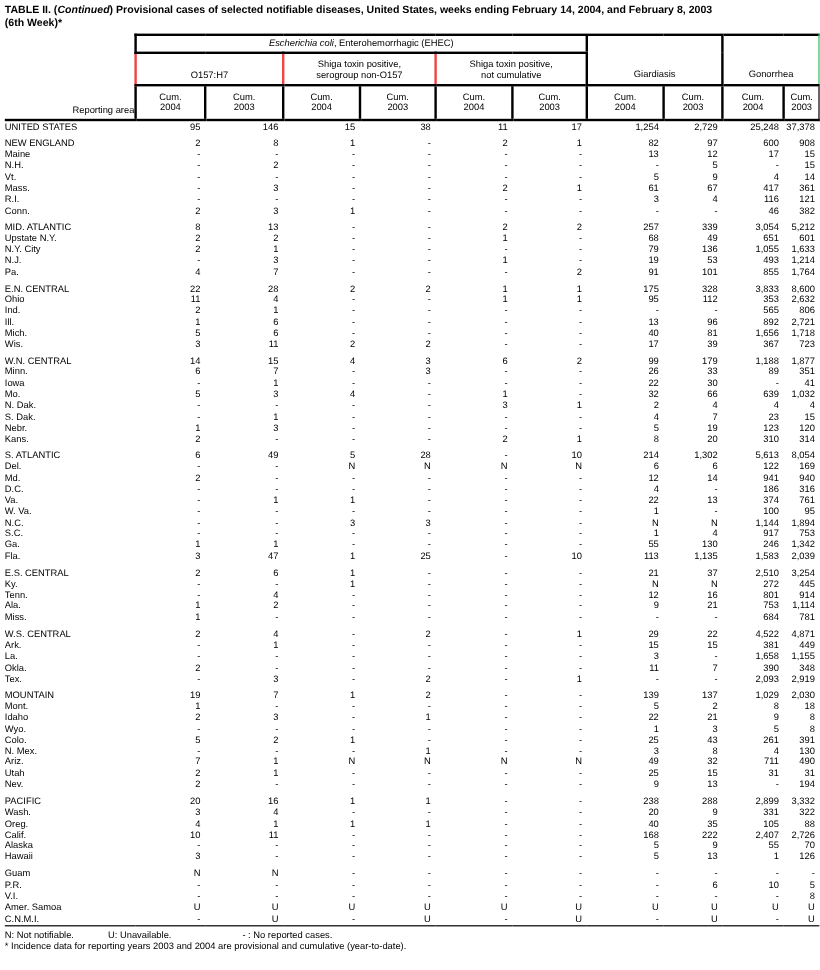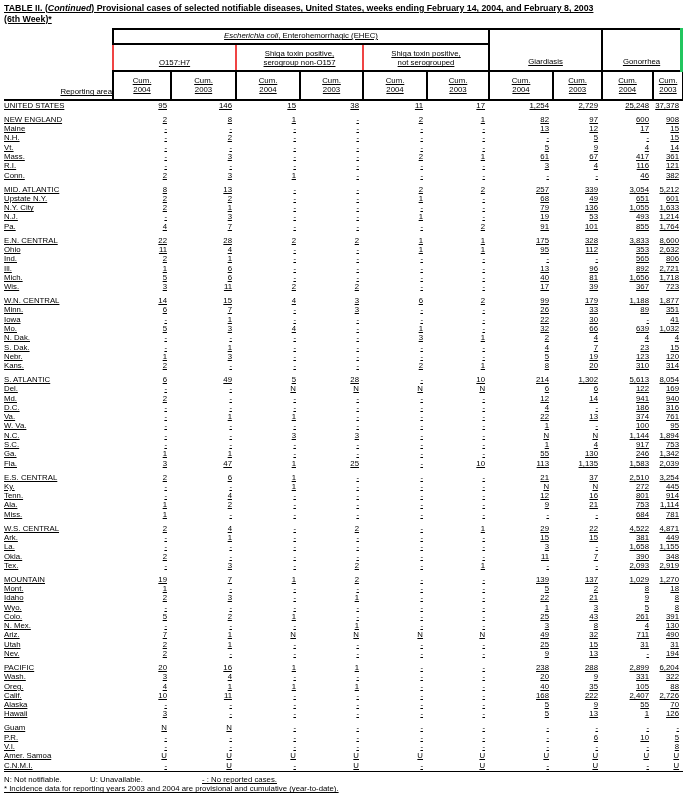--- a/index.html
+++ b/index.html
@@ -1,32 +1,32 @@
 <!DOCTYPE html>
 <html><head>
 <meta charset="utf-8">
 <style>
   html,body{margin:0;padding:0;background:#fff;}
   body{
     width:683px;height:808px;overflow:hidden;color:#000;
     font-family:"Liberation Sans","DejaVu Sans",sans-serif;
     -webkit-font-smoothing:antialiased;
   }
-  .page{padding:3px 2px 0 4px;text-decoration:underline;}
+  .page{padding:3px 2px 0 4px;}
   .title{font-size:8.8px;font-weight:bold;line-height:11px;letter-spacing:0;}
   .title .cont{font-style:italic;}
   table{border-collapse:collapse;table-layout:fixed;width:679px;margin-top:3px;}
   th,td{margin:0;padding:0;font-weight:normal;}
   thead th{font-size:7.8px;line-height:8.8px;margin-top:34px;}
   
   th.area-head{vertical-align:bottom;text-align:right;border-bottom:2px solid #000;padding-bottom:2px;}
   th.ehec{height:13px;border-top:2px solid #000;border-bottom:2px solid #000;border-left:2px solid #000;text-align:center;vertical-align:middle;}
   th.ehec .it{font-style:italic;}
   th.grp-tall{border-top:2px solid #000;border-left:2px solid #000;border-bottom:2px solid #000;text-align:center;vertical-align:bottom;padding-bottom:3px;}
-  th.grp-tall.last{border-right:6px solid #22c55e;}
+  th.grp-tall.last{border-right:2px solid #22c55e;}
   th.sub{height:23px;border-bottom:2px solid #000;border-left:2px solid #ef4444;text-align:center;vertical-align:bottom;padding-bottom:2px;}
   tr.band3 th.cum{height:27px;border-left:2px solid #000;border-bottom:2px solid #000;text-align:center;vertical-align:middle;}
   tr.band3 th.cum:last-child{border-right:2px solid #000;}
   
   tbody td{font-size:7.8px;height:9.3px;line-height:9.3px;vertical-align:bottom;white-space:nowrap;overflow:hidden;}
   tbody td.area{text-align:left;}
   tbody td.num{text-align:right;padding-right:4px;}
   tbody tr.section-start td{padding-top:4.6px;}
   tbody tr:last-child td{border-bottom:1px solid #000;padding-bottom:1px;}
   
@@ -58,21 +58,21 @@
     <thead>
       <tr class="band1">
         <th class="area-head" rowspan="3">Reporting area</th>
         <th class="ehec" colspan="6"><span class="it">Escherichia coli</span><span>, Enterohemorrhagic (EHEC)</span></th>
         <th class="grp-tall" colspan="2" rowspan="2">Giardiasis</th>
         <th class="grp-tall last" colspan="2" rowspan="2">Gonorrhea</th>
       </tr>
       <tr class="band2">
         <th class="sub" colspan="2">O157:H7</th>
         <th class="sub" colspan="2"><span>Shiga toxin positive,</span><br><span>serogroup non-O157</span></th>
-        <th class="sub" colspan="2"><span>Shiga toxin positive,</span><br><span>not serogrouped</span></th>
+        <th class="sub" colspan="2"><span>Shiga toxin positive,</span><br><span>not cumulative</span></th>
       </tr>
       <tr class="band3">
           <th class="cum">
             <div>Cum.</div>
             <div>2004</div>
           </th>
           <th class="cum">
             <div>Cum.</div>
             <div>2003</div>
           </th>
@@ -726,21 +726,21 @@
           <td class="area">MOUNTAIN</td>
           <td class="num">19</td>
           <td class="num">7</td>
           <td class="num">1</td>
           <td class="num">2</td>
           <td class="num">-</td>
           <td class="num">-</td>
           <td class="num">139</td>
           <td class="num">137</td>
           <td class="num">1,029</td>
-          <td class="num">1,270</td>
+          <td class="num">2,030</td>
         </tr>
         <tr>
           <td class="area">Mont.</td>
           <td class="num">1</td>
           <td class="num">-</td>
           <td class="num">-</td>
           <td class="num">-</td>
           <td class="num">-</td>
           <td class="num">-</td>
           <td class="num">5</td>
@@ -843,21 +843,21 @@
           <td class="area">PACIFIC</td>
           <td class="num">20</td>
           <td class="num">16</td>
           <td class="num">1</td>
           <td class="num">1</td>
           <td class="num">-</td>
           <td class="num">-</td>
           <td class="num">238</td>
           <td class="num">288</td>
           <td class="num">2,899</td>
-          <td class="num">6,204</td>
+          <td class="num">3,332</td>
         </tr>
         <tr>
           <td class="area">Wash.</td>
           <td class="num">3</td>
           <td class="num">4</td>
           <td class="num">-</td>
           <td class="num">-</td>
           <td class="num">-</td>
           <td class="num">-</td>
           <td class="num">20</td>

